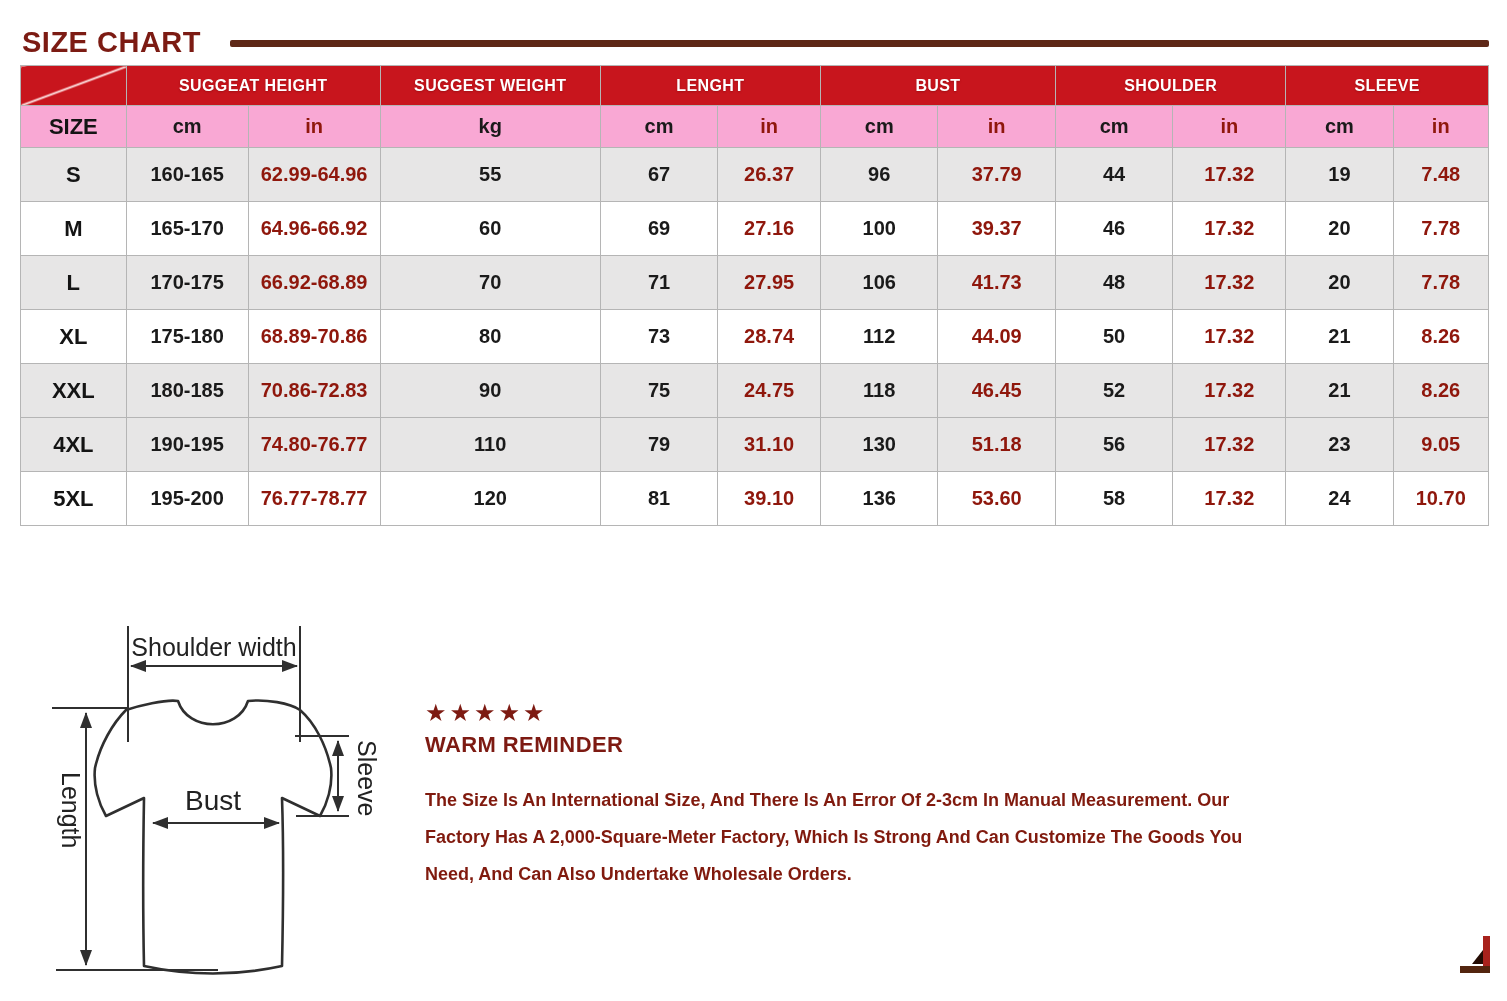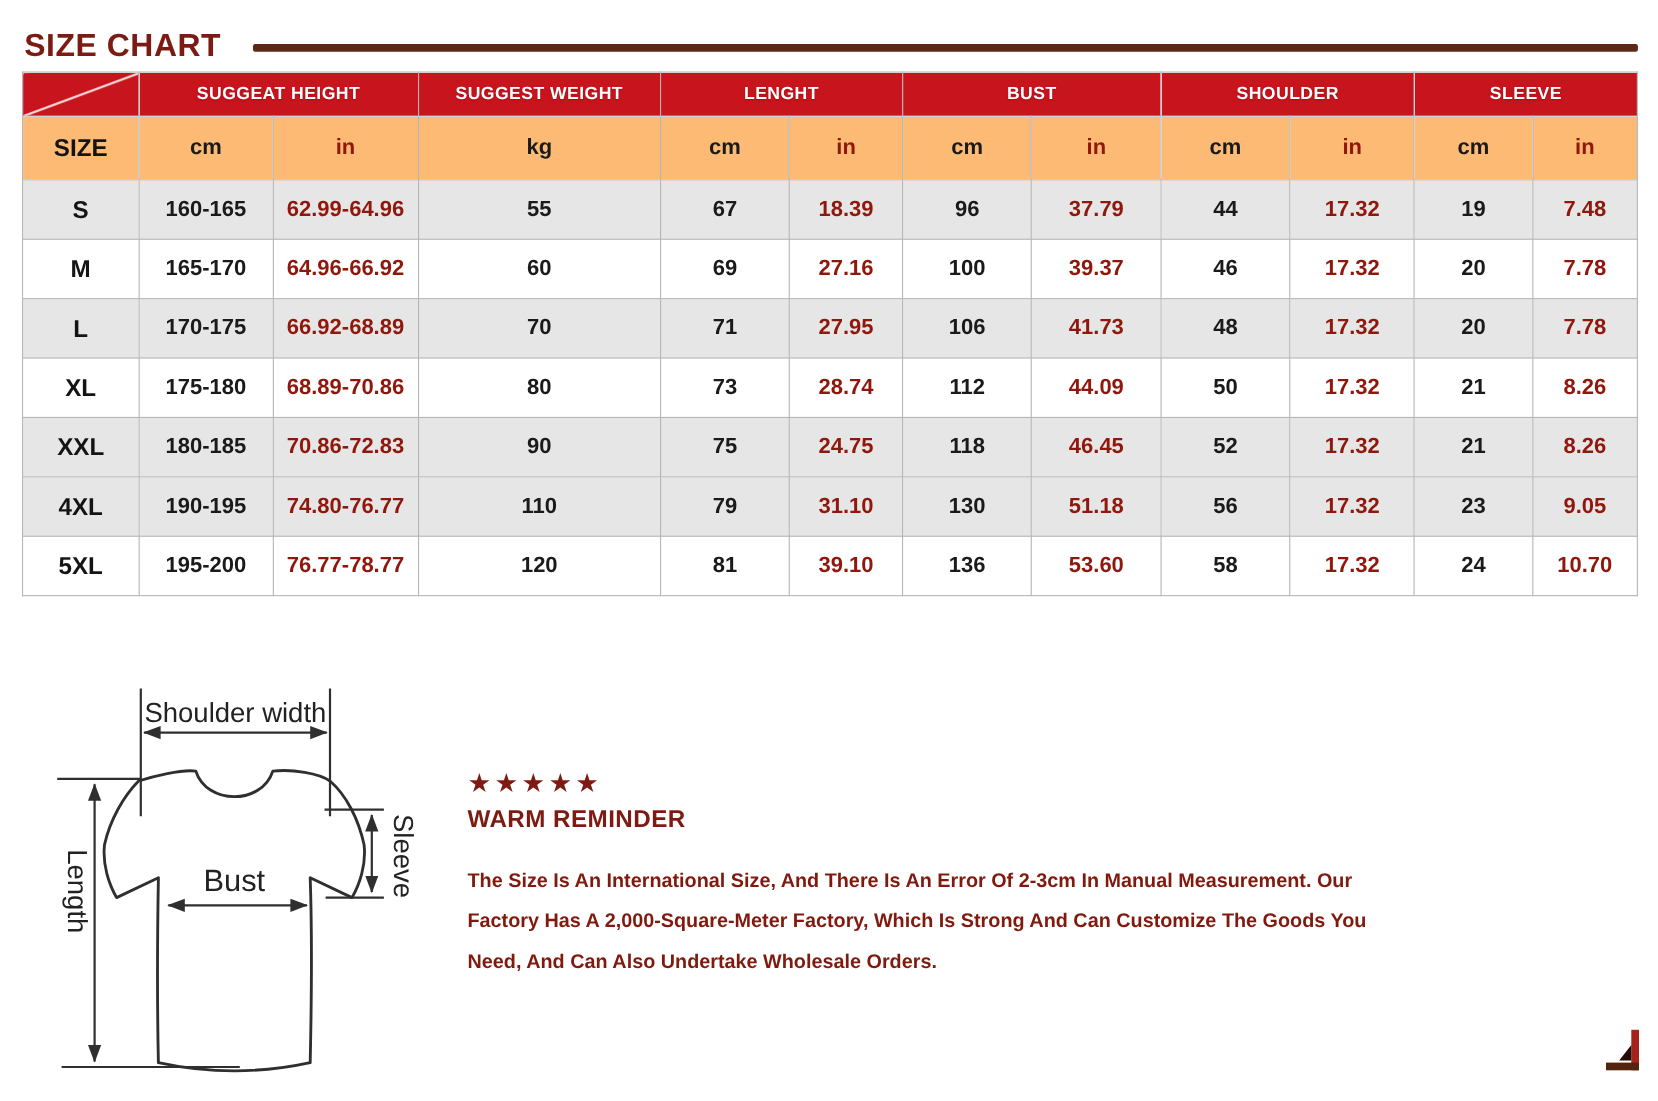--- a/index.html
+++ b/index.html
@@ -20,21 +20,21 @@
   }
 
   
   .table-wrap { position:absolute; left:20px; top:65px; width:1469px; }
   table.size-table { border-collapse:collapse; width:100%; table-layout:fixed; }
   table.size-table td {
     border:1px solid #b5b5b5; text-align:center; vertical-align:middle;
     font-weight:bold; padding:0; overflow:hidden; white-space:nowrap;
   }
   tr.group-row { height:40px; }
-  tr.unit-row { height:58px; background:#fdba74; }
+  tr.unit-row { height:42px; background:#f9a8d4; }
   tr.data-row { height:54px; }
   tr.data-row.striped { background:#e7e6e6; }
   tr.data-row.plain { background:#ffffff; }
 
   td.corner-cell {
     background:#c8151d;
     background-image:linear-gradient(to bottom right,
       rgba(255,255,255,0) calc(50% - 1.5px),
       rgba(255,230,230,0.95) calc(50% - 0.5px),
       rgba(255,230,230,0.95) calc(50% + 0.5px),
@@ -118,21 +118,21 @@
             <td class="unit-cell in-col">in</td>
             <td class="unit-cell">cm</td>
             <td class="unit-cell in-col">in</td>
           </tr>
           <tr class="data-row striped">
             <td class="size-cell">S</td>
             <td class="value-cell">160-165</td>
             <td class="value-cell in-col">62.99-64.96</td>
             <td class="value-cell">55</td>
             <td class="value-cell">67</td>
-            <td class="value-cell in-col">18.39</td>
+            <td class="value-cell in-col">26.37</td>
             <td class="value-cell">96</td>
             <td class="value-cell in-col">37.79</td>
             <td class="value-cell">44</td>
             <td class="value-cell in-col">17.32</td>
             <td class="value-cell">19</td>
             <td class="value-cell in-col">7.48</td>
           </tr>
           <tr class="data-row plain">
             <td class="size-cell">M</td>
             <td class="value-cell">165-170</td>

